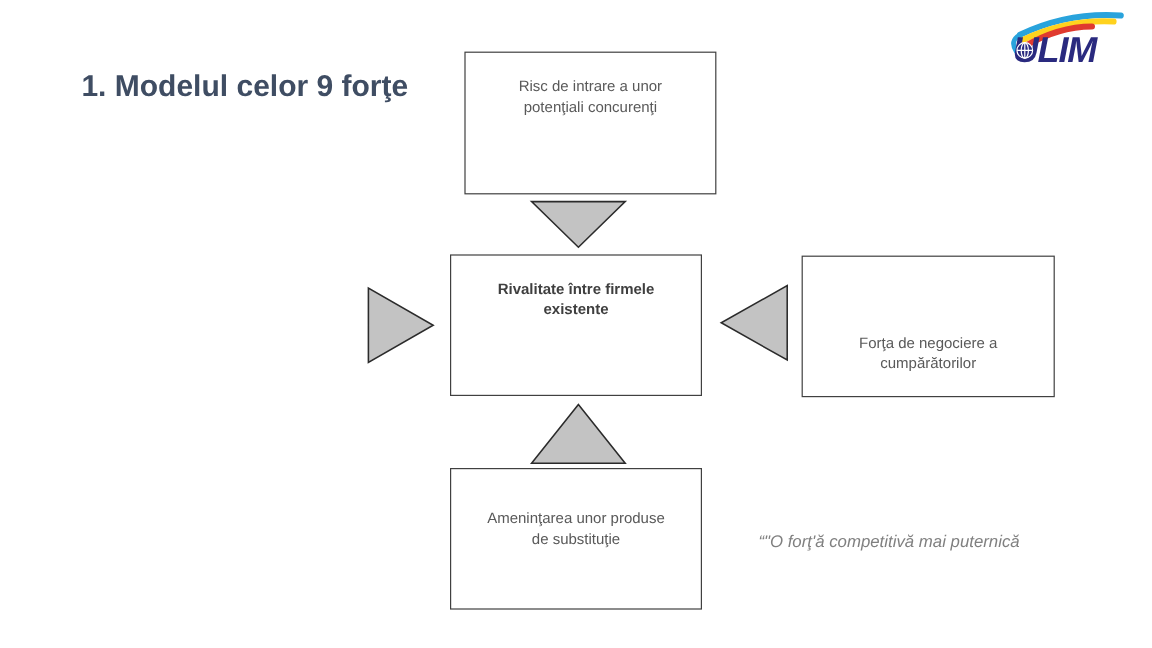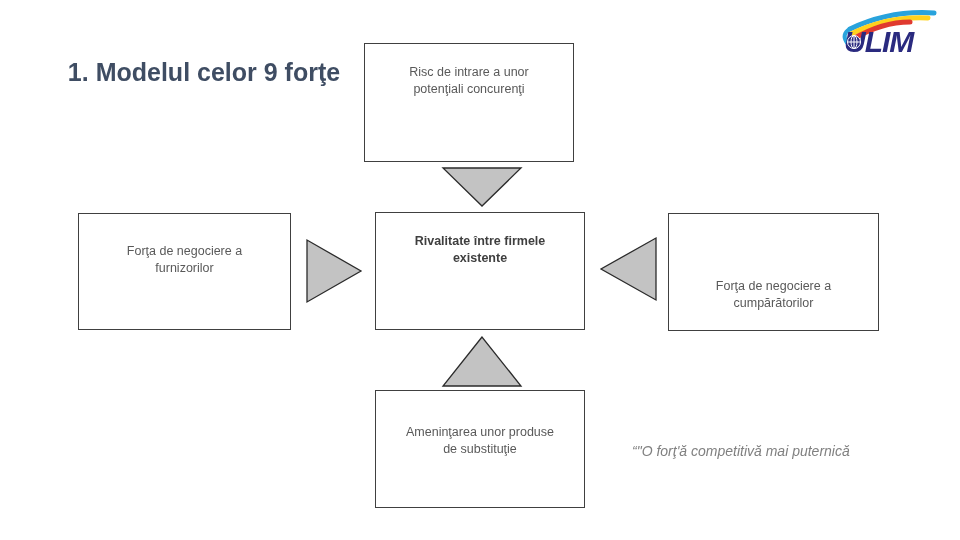--- a/index.html
+++ b/index.html
@@ -33,21 +33,21 @@
     border: 1px solid #404040;
     box-sizing: border-box;
     display: flex;
     justify-content: center;
     text-align: center;
     font-size: 12.5px;
     line-height: 17px;
     color: #595959;
   }
   .box .box-label { display: block; }
-  .box-top    { left: 364px; top: 43px;  width: 210px; height: 119px; padding-top: 20px; }
+  .box-top    { left: 387px; top: 43px;  width: 210px; height: 119px; padding-top: 20px; }
   .box-top .box-label { width: 165px; }
   .box-left   { left: 78px;  top: 213px; width: 213px; height: 117px; padding-top: 29px; }
   .box-left .box-label { width: 150px; }
   .box-center { left: 375px; top: 212px; width: 210px; height: 118px; padding-top: 20px;
                 font-weight: bold; color: #3F3F3F; }
   .box-center .box-label { width: 135px; }
   .box-right  { left: 668px; top: 213px; width: 211px; height: 118px; padding-top: 29px; }
   .box-right .box-label { width: 160px; margin-top: 35px; }
   .box-bottom { left: 375px; top: 390px; width: 210px; height: 118px; padding-top: 33px; }
   .box-bottom .box-label { width: 160px; }
@@ -109,23 +109,20 @@
     <polygon points="443,168 521,168 482,206"></polygon>
     <polygon points="307,240 307,302 361,271"></polygon>
     <polygon points="656,238 656,300 601,269"></polygon>
     <polygon points="482,337 443,386 521,386"></polygon>
   </svg>
 
   <div class="box box-top">
     <span class="box-label">Risc de intrare a unor potenţiali concurenţi</span>
   </div>
 
-  <div class="box box-left">
-    <span class="box-label">Forţa de negociere a furnizorilor</span>
-  </div>
 
   <div class="box box-center">
     <span class="box-label">Rivalitate între firmele existente</span>
   </div>
 
   <div class="box box-right">
     <span class="box-label">Forţa de negociere a cumpărătorilor</span>
   </div>
 
   <div class="box box-bottom">

